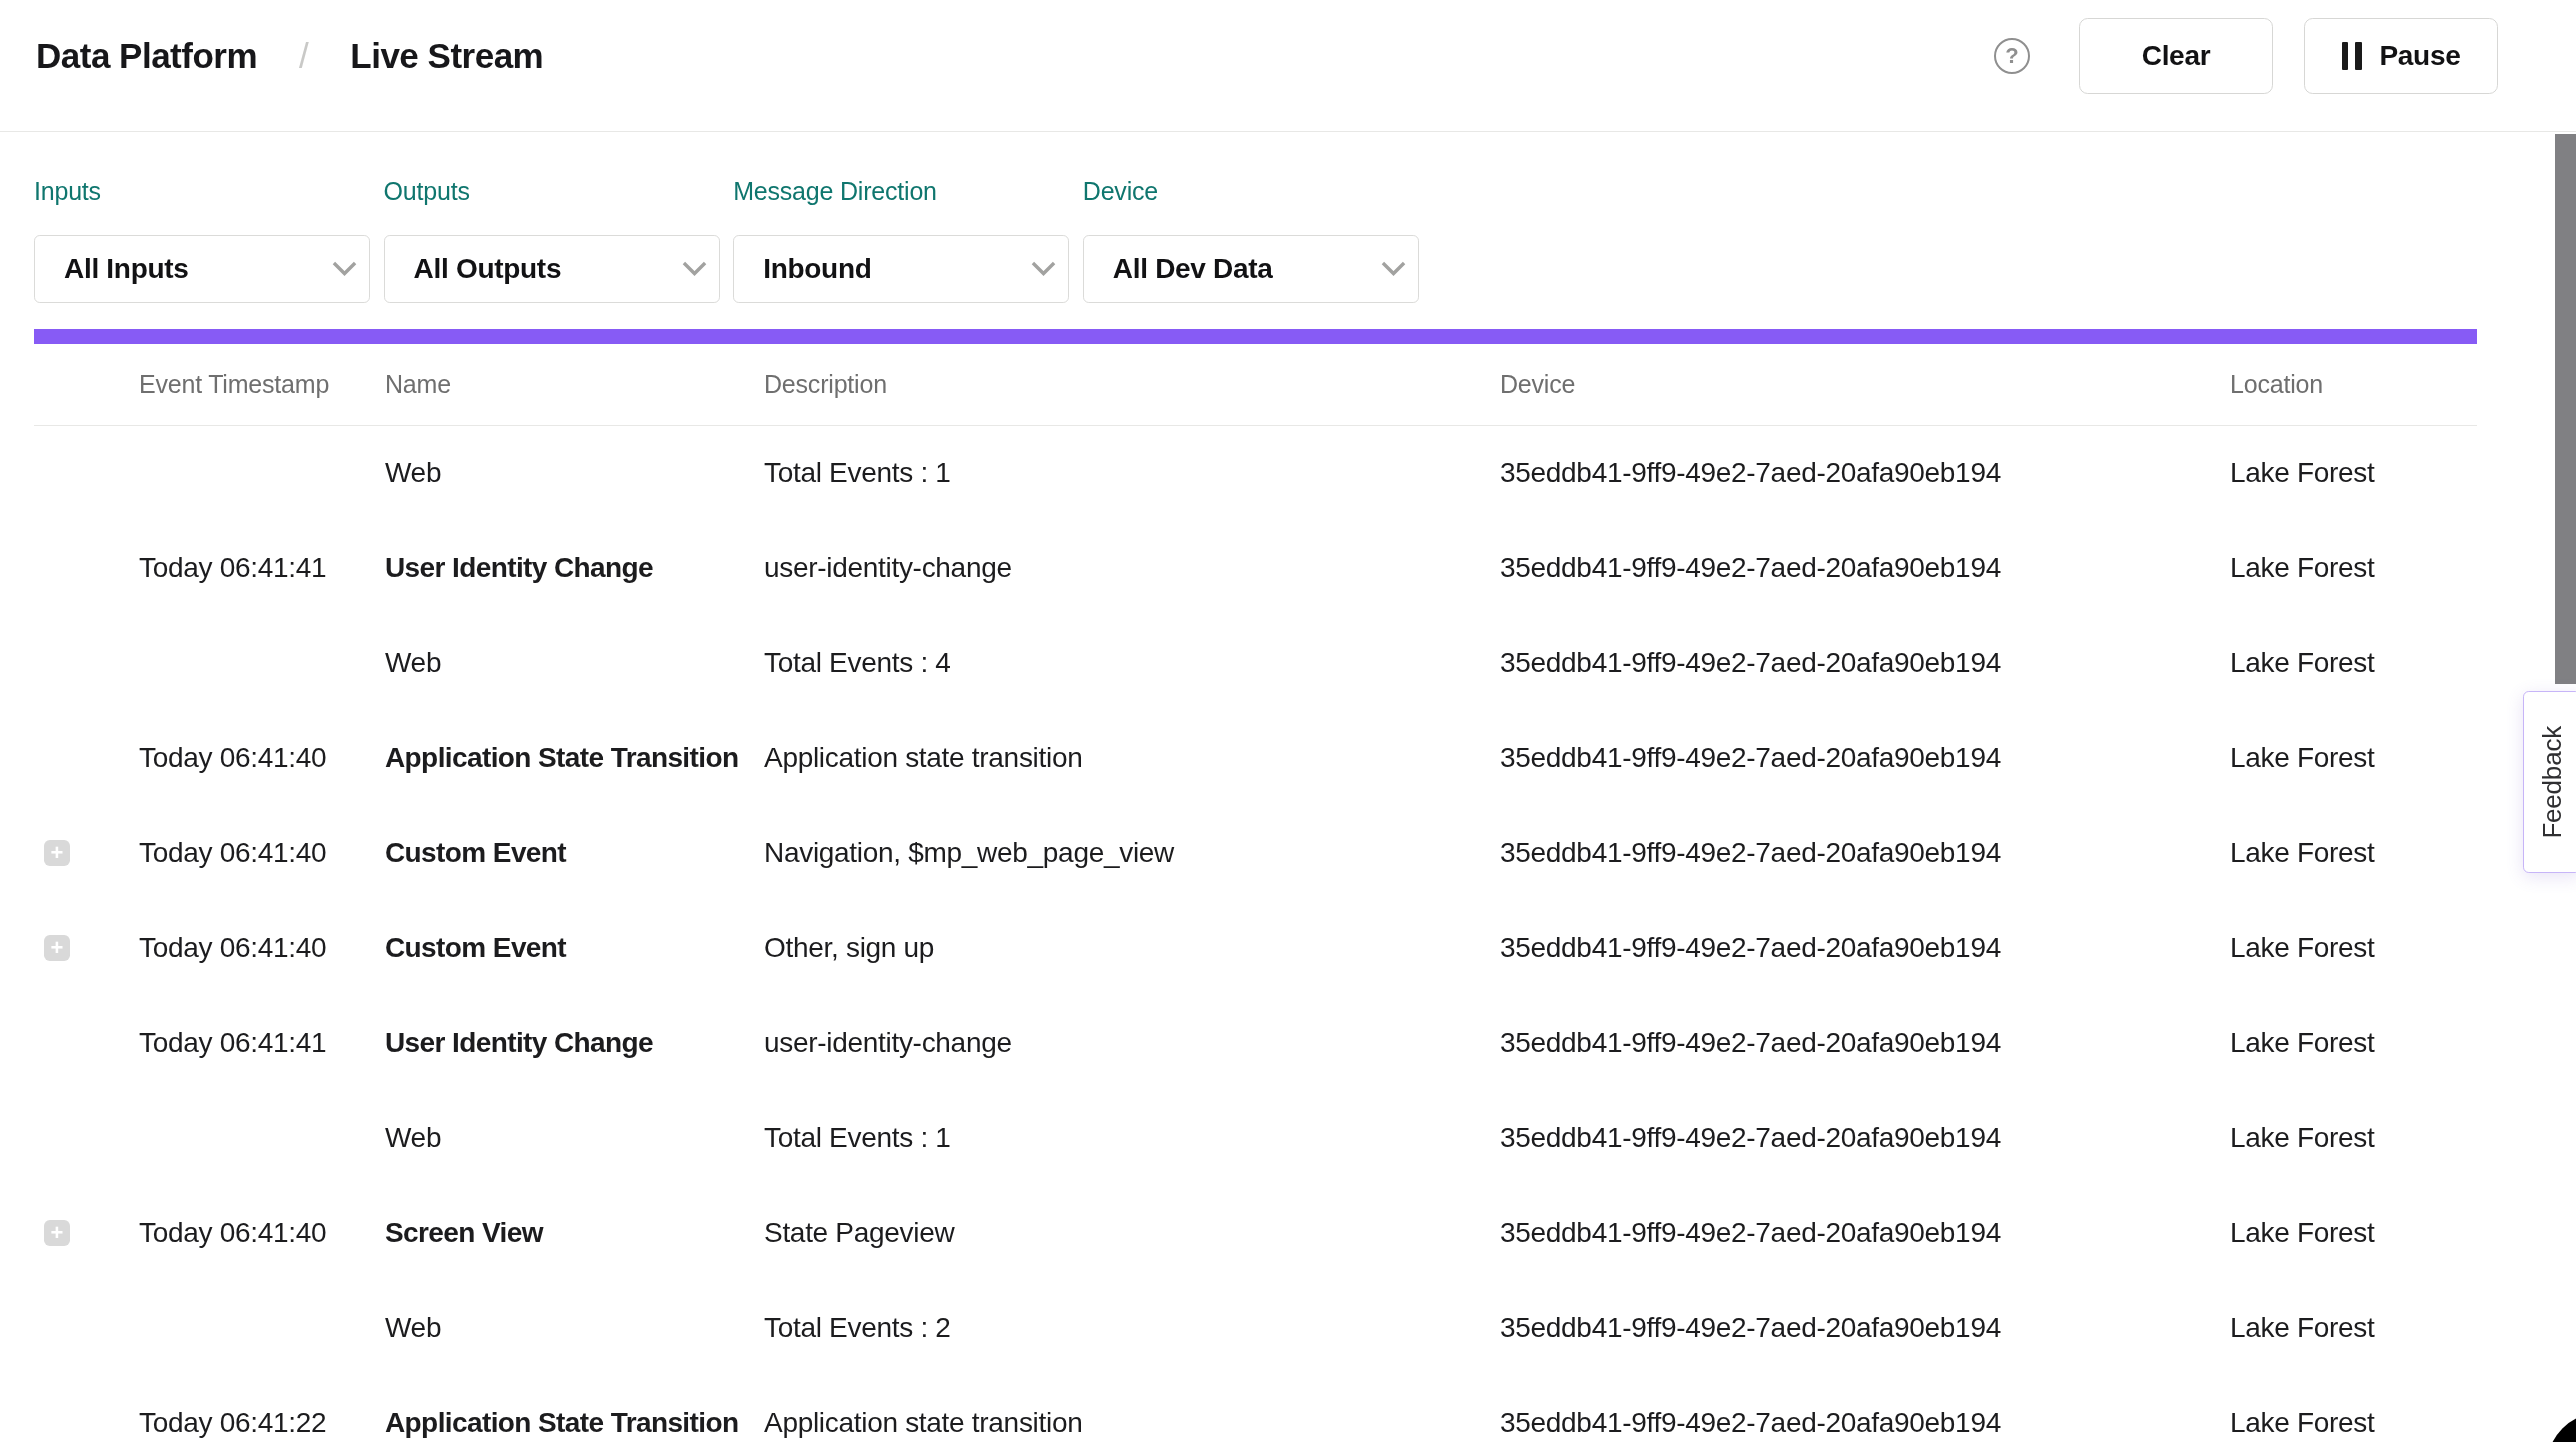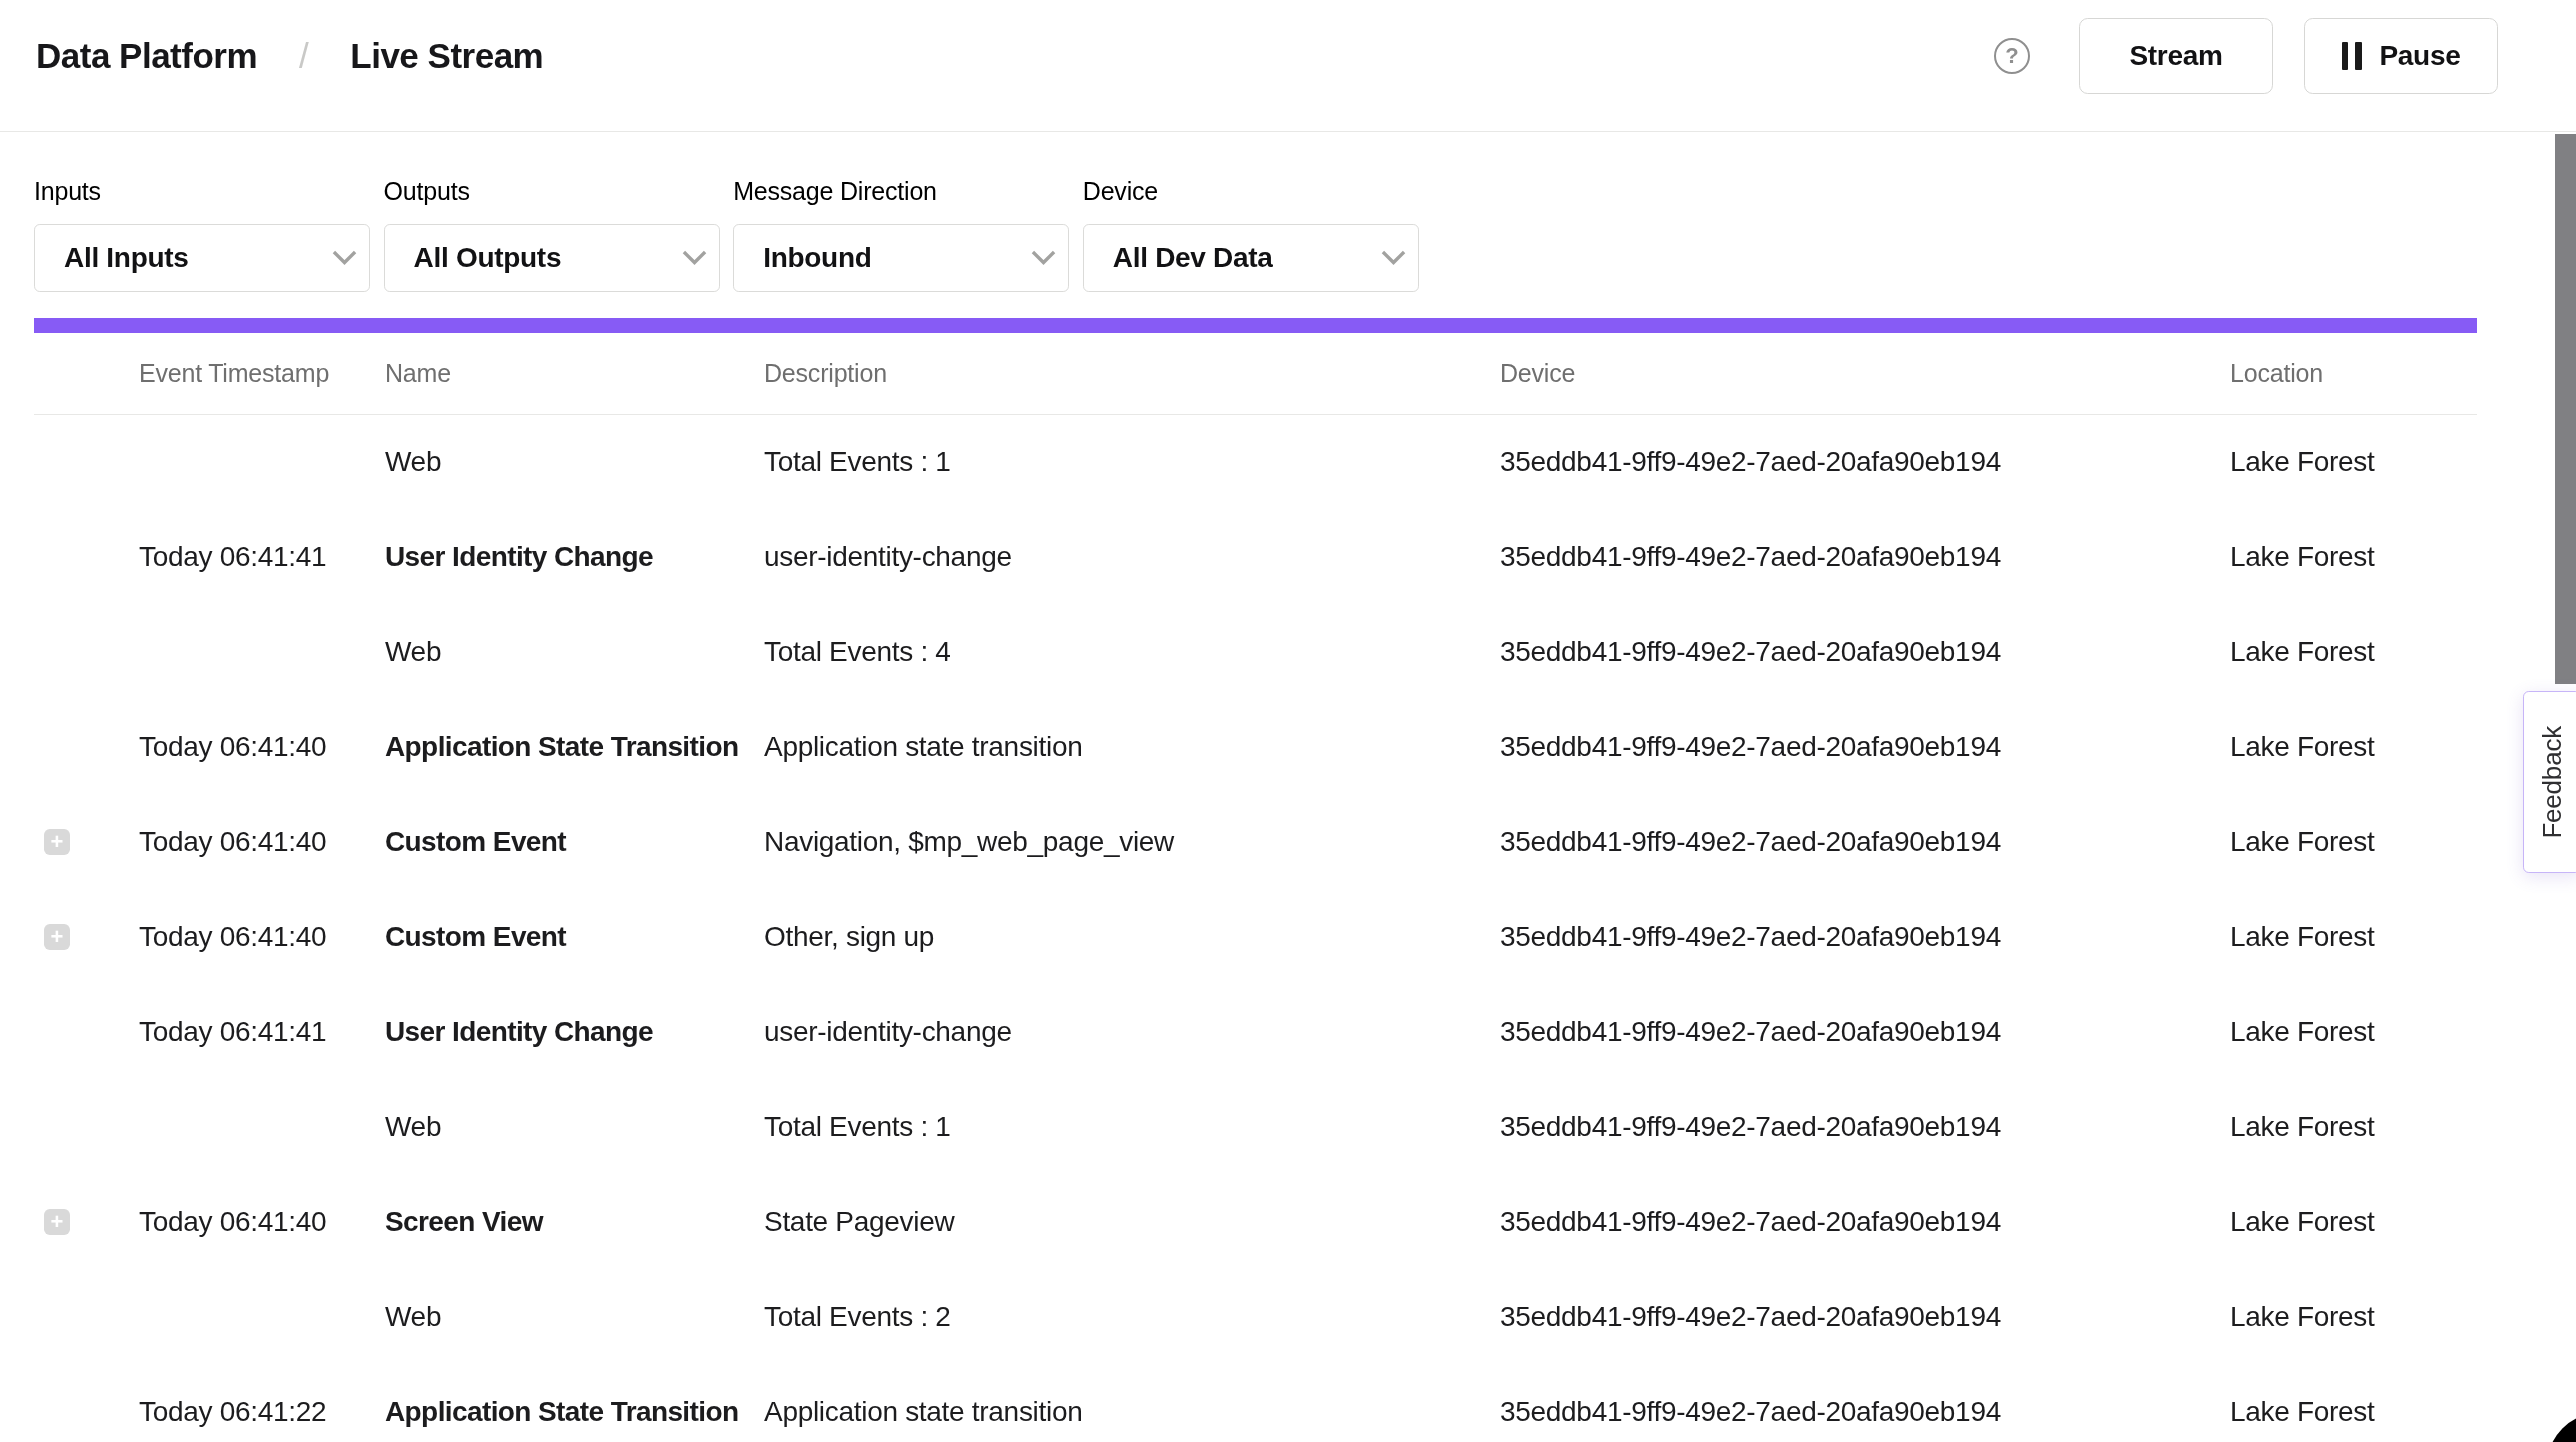--- a/index.html
+++ b/index.html
@@ -20,21 +20,21 @@
     background:#fff; font-family:"Liberation Sans",sans-serif; font-size:28px;
     font-weight:700; color:#121214; display:flex; align-items:center;
     justify-content:center; gap:17.5px; cursor:pointer; letter-spacing:-0.3px; }
   .btn + .btn { margin-left:31px;text-align:right; }
   .pause-icon { display:flex; gap:6.8px; }
   .pause-icon i { display:block; width:6.8px; height:28px; background:#1a1a1a; border-radius:1px; }
 
   
   .filters { display:flex; gap:13.6px; padding:45px 0 0 34px; }
   .filter { width:336px; }
-  .filter-label { font-size:25px; color:#000000; margin-bottom:18px; letter-spacing:-0.2px; }
+  .filter-label { font-size:25px; color:#0f766e; margin-bottom:29px; letter-spacing:-0.2px; }
   .select { height:68px; border:1.9px solid #dbdbd9; border-radius:5.8px; background:#fff;
     display:flex; align-items:center; justify-content:space-between;
     padding:0 12px 0 29px; font-size:28px; font-weight:700; color:#121214;
     cursor:pointer; letter-spacing:-0.3px; }
   .chevron svg { display:block; }
 
   
   .accent-divider { margin:26px 0 0 34px; width:2443px; height:14.6px; background:#875bf5; }
 
   
@@ -67,21 +67,21 @@
 
 <div class="header">
   <div class="breadcrumb">
     <span>Data Platform</span>
     <span class="crumb-sep">/</span>
     <span>Live Stream</span>
   </div>
   <div class="header-right">
     <div class="help">?</div>
     <button class="btn">
-      <span>Stream</span>
+      <span>Clear</span>
     </button>
     <button class="btn">
       <span class="pause-icon">
           <i></i>
           <i></i>
         </span>
       <span>Pause</span>
     </button>
   </div>
 </div>

